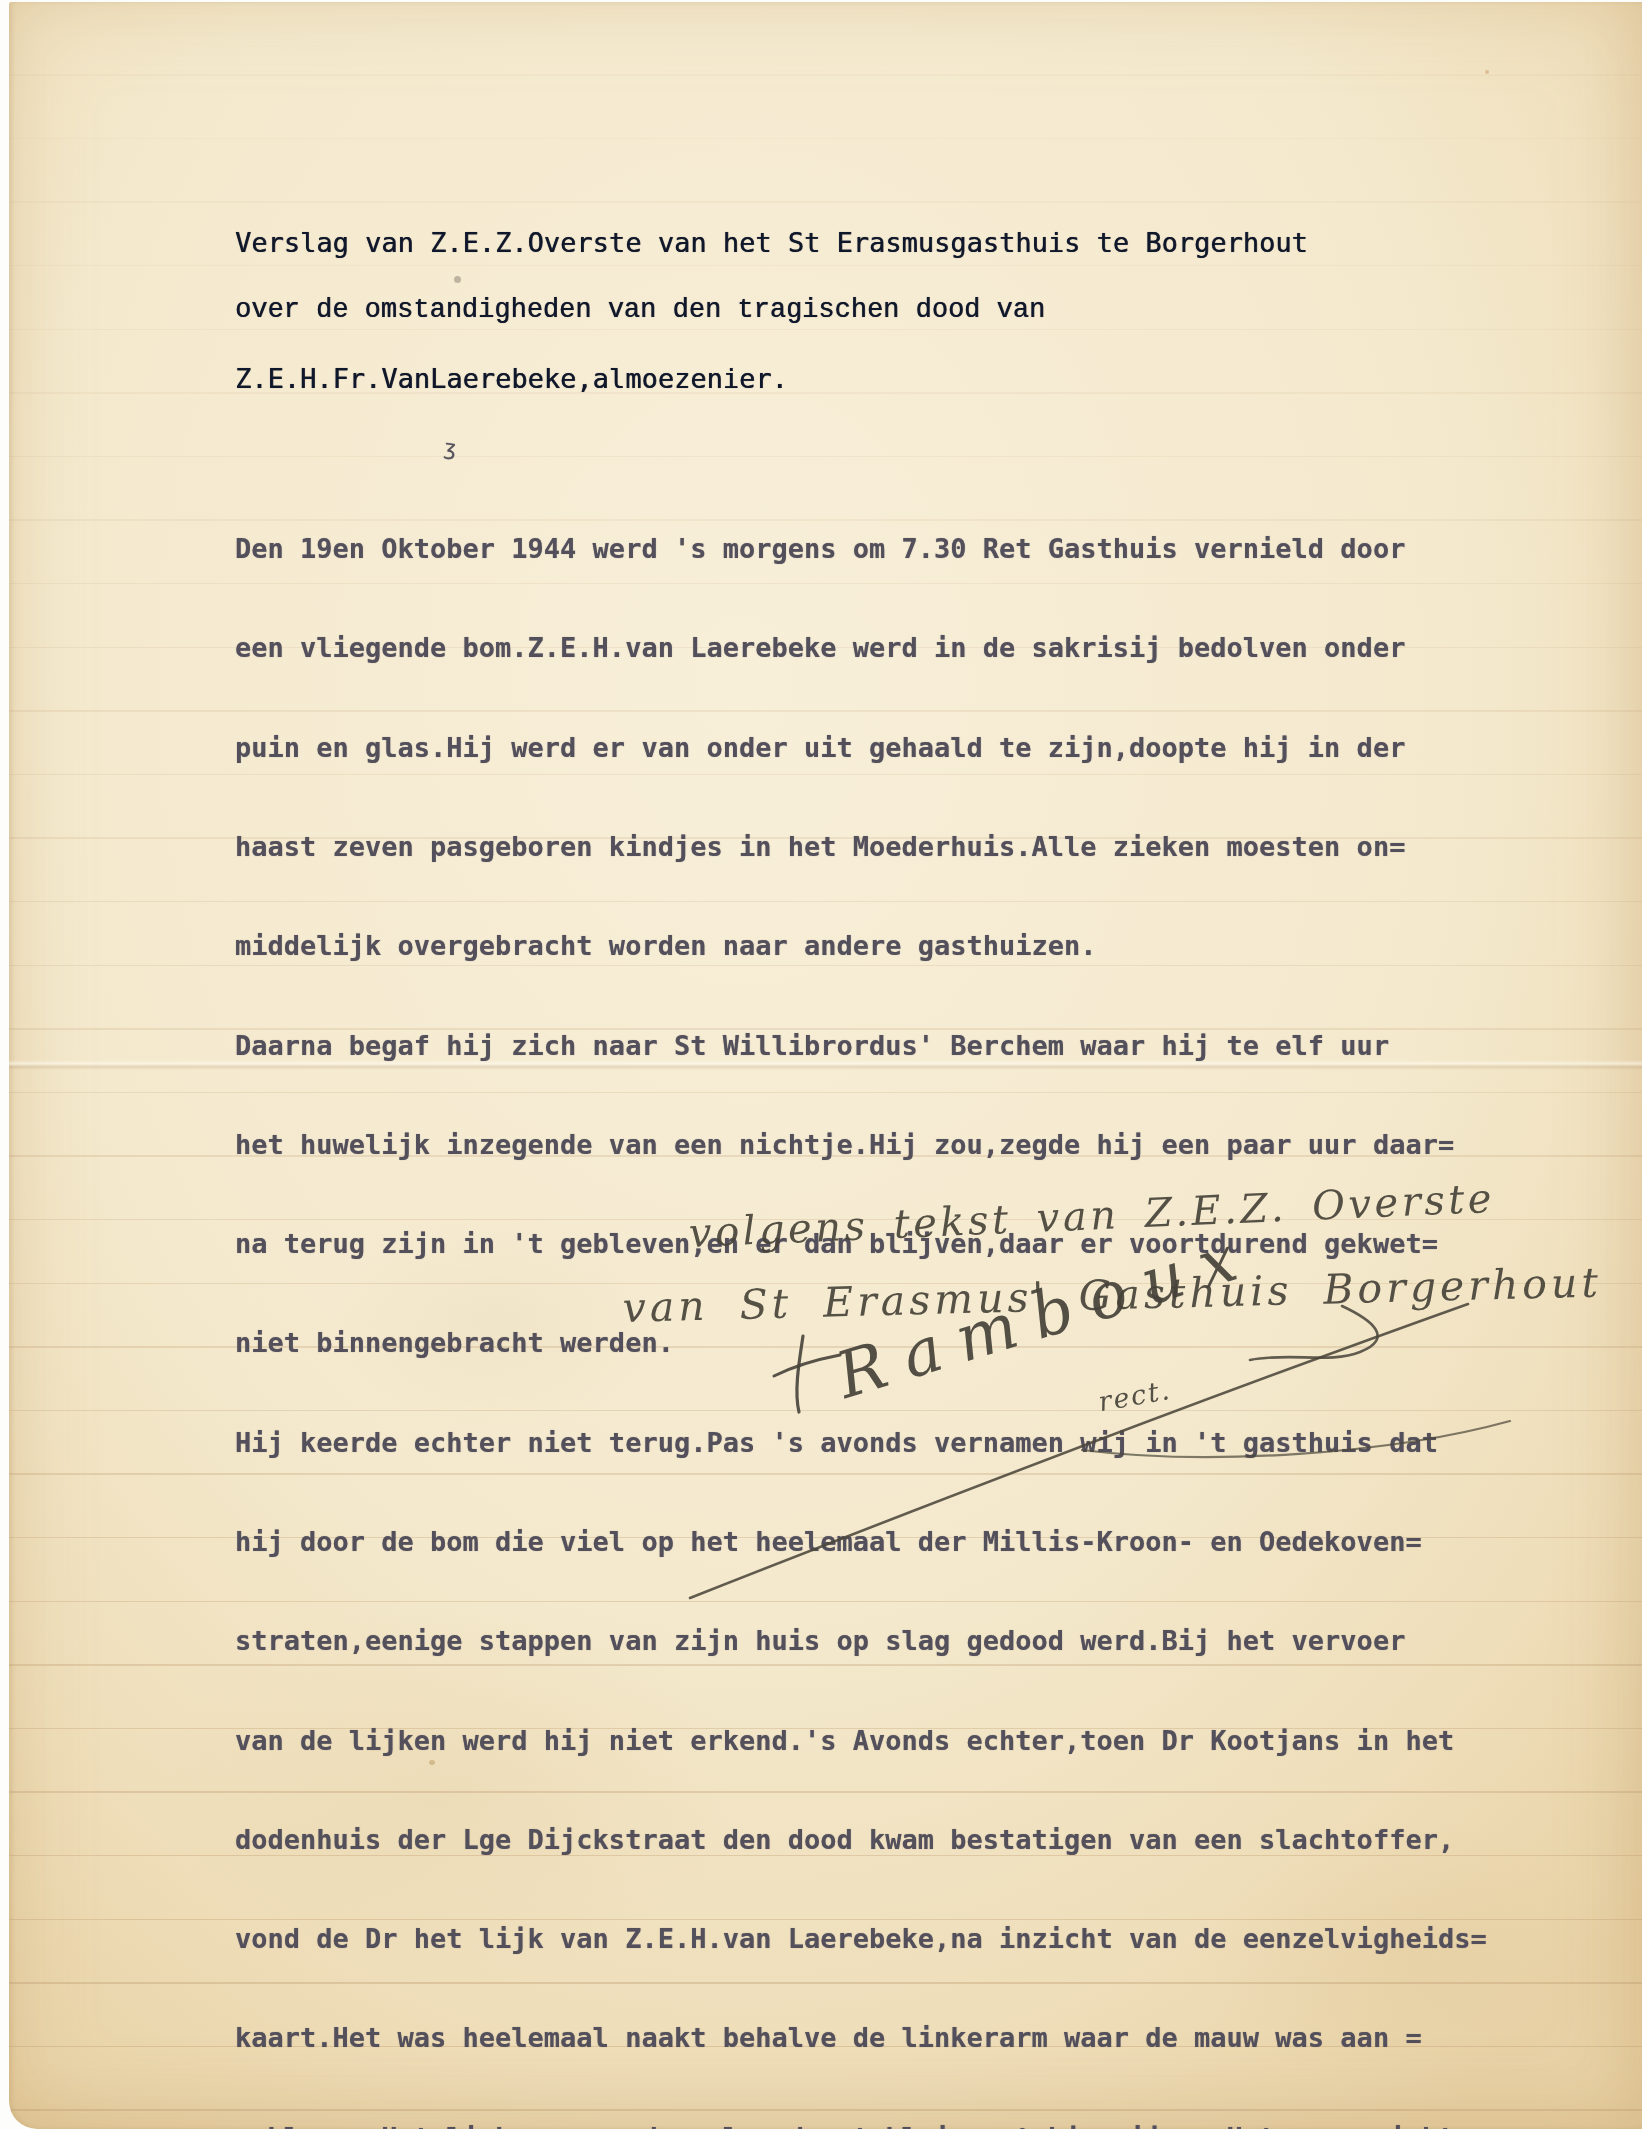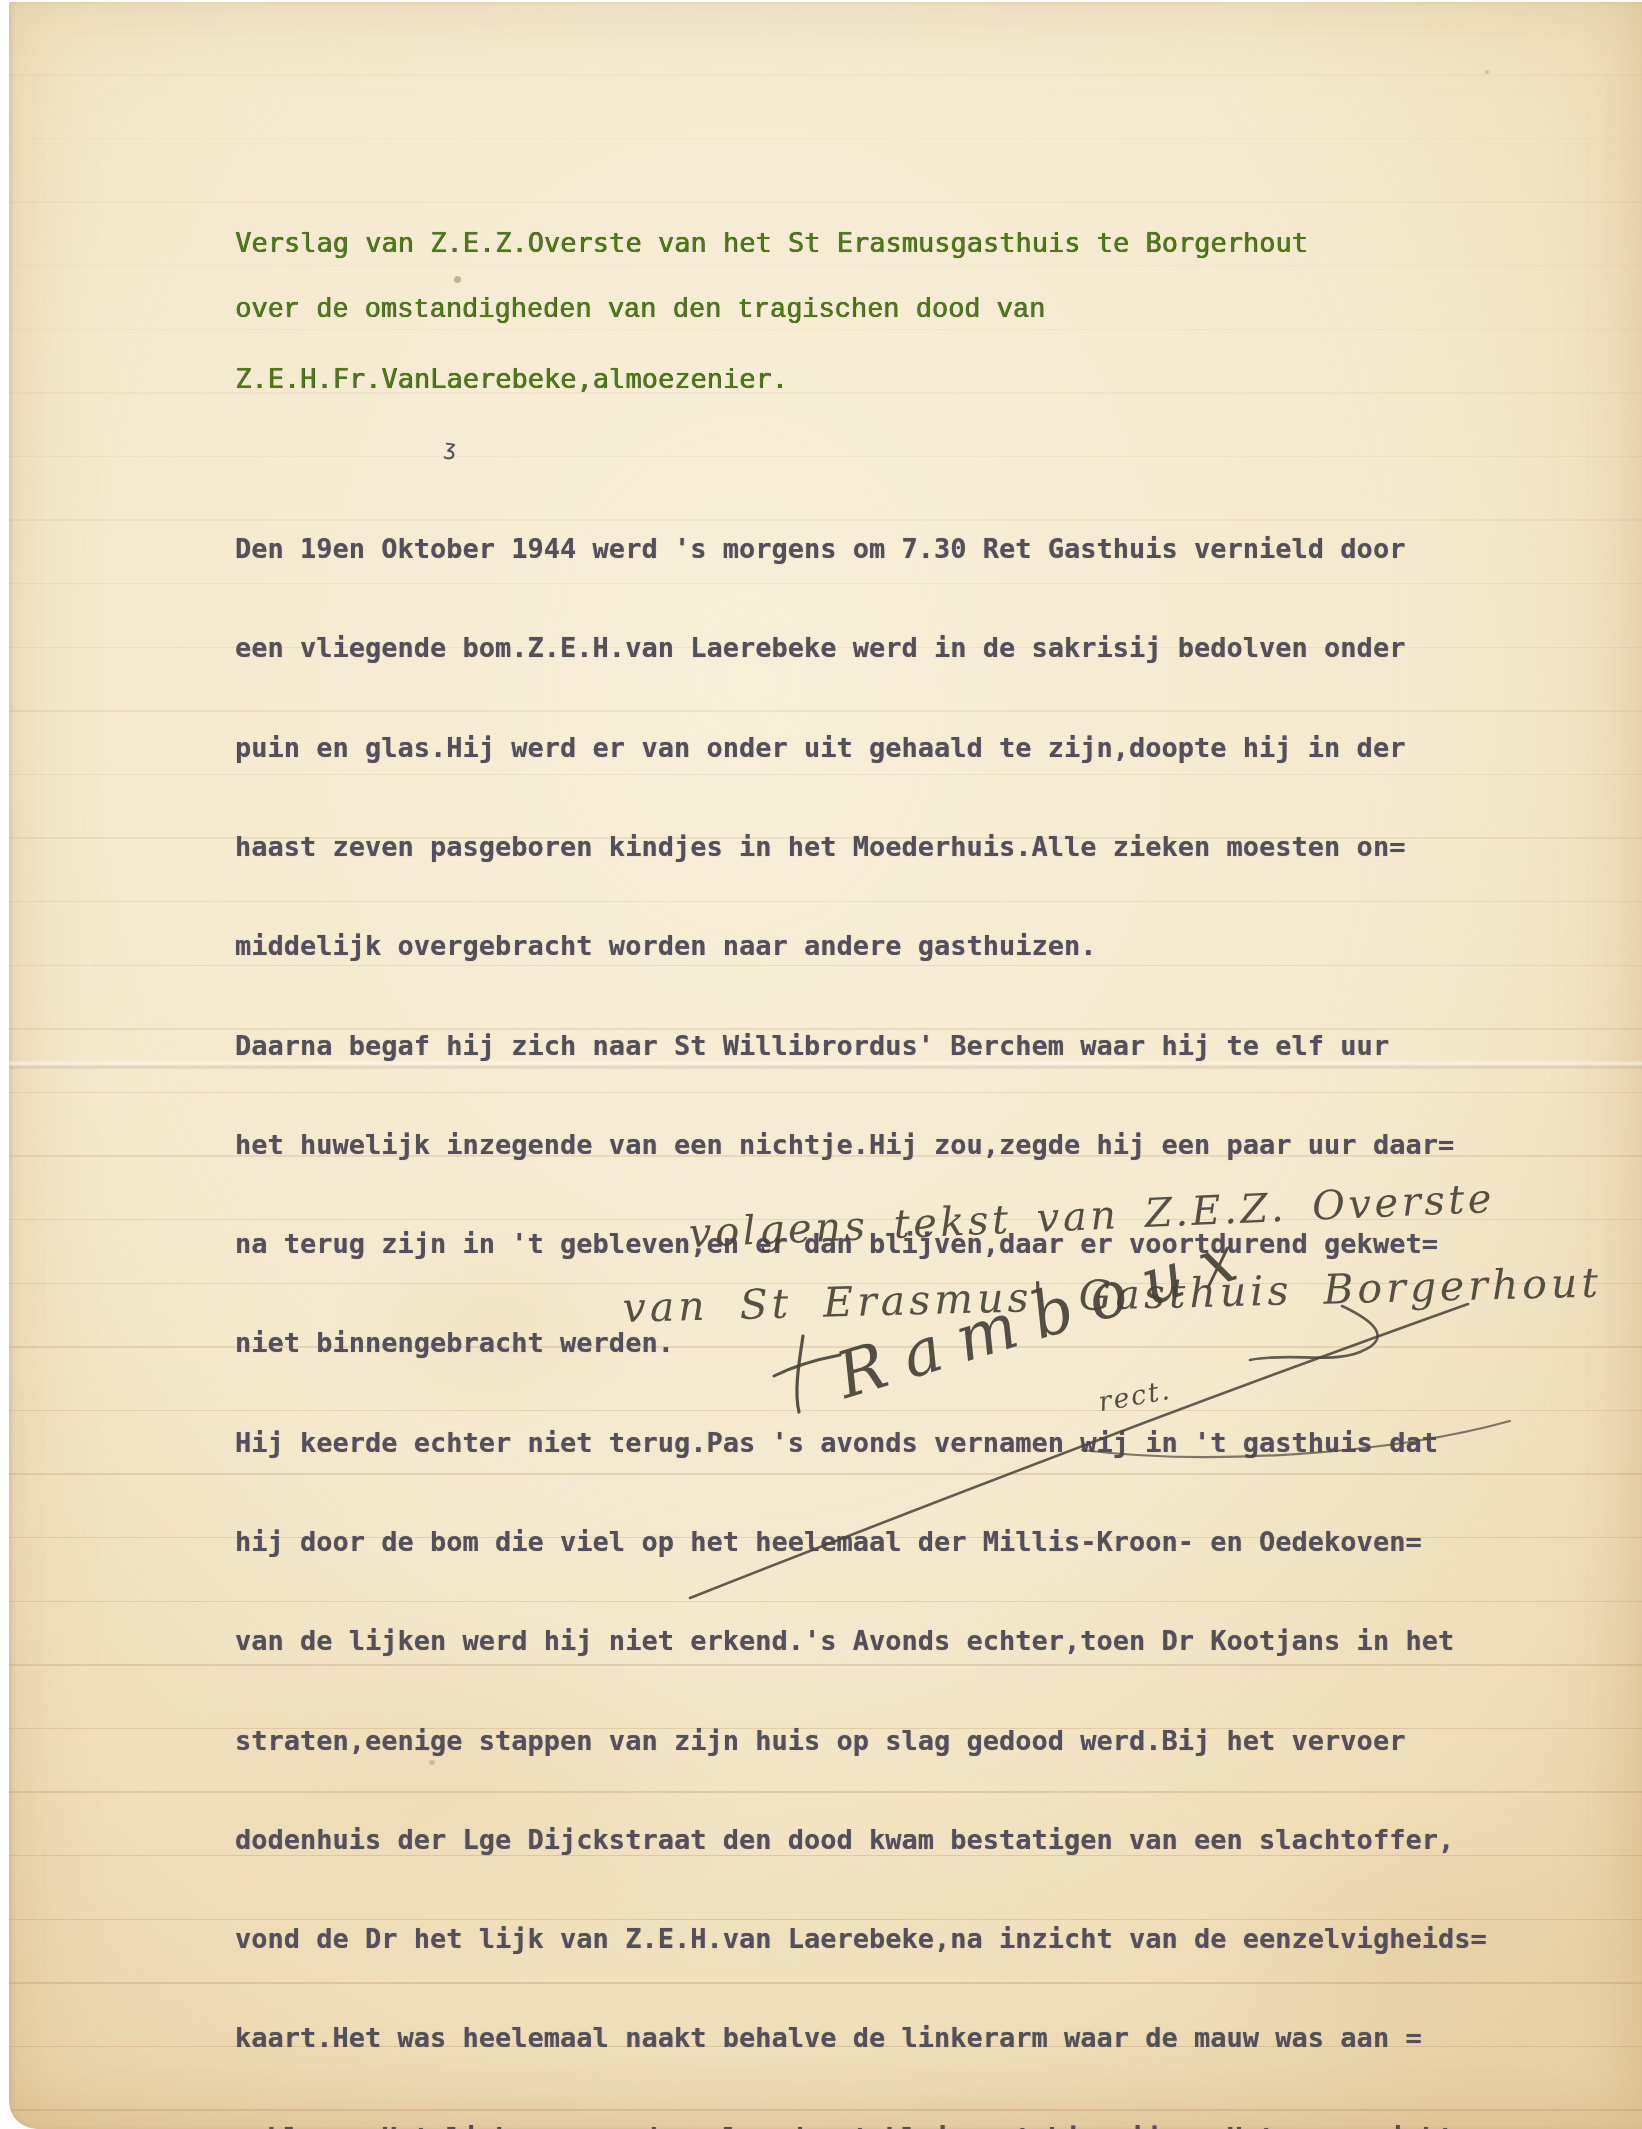--- a/index.html
+++ b/index.html
@@ -40,21 +40,21 @@
   .speck1 { left:445px; top:274px; width:7px; height:7px; background:rgba(120,112,100,.45); }
   .speck2 { left:420px; top:1758px; width:6px; height:5px; background:rgba(160,120,60,.35); }
   .speck3 { left:1476px; top:68px; width:4px; height:4px; background:rgba(190,120,70,.35); }
   
   .typed {
     position:absolute; left:235px;
     color:#53505c; font-size:27px; line-height:33.1px;
     white-space:pre; letter-spacing:0;
     text-shadow: 0 0 1px rgba(80,77,90,.55);
   }
-  .theader { color:#4d7c0f; text-shadow: .5px 0 0 #434049, 0 0 1px rgba(67,64,73,.6); }
+  .theader { color:#0f172a; text-shadow: .5px 0 0 #434049, 0 0 1px rgba(67,64,73,.6); }
   .h1 { top:226px; } .h2 { top:294px;font-family:Liberation Mono, monospace; } .h3 { top:362px; }
   .bodyblock { top:466px; }
   .bodyblock div { white-space:pre;font-weight:bold; }
   .stray {
     position:absolute; left:444px; top:436px;
     color:#55525e; font-size:21px; transform:rotate(8deg);
     text-shadow:0 0 1px rgba(80,77,90,.5);
   }
   
   .hand {
@@ -89,22 +89,22 @@
   <div>een vliegende bom.Z.E.H.van Laerebeke werd in de sakrisij bedolven onder</div>
   <div>puin en glas.Hij werd er van onder uit gehaald te zijn,doopte hij in der</div>
   <div>haast zeven pasgeboren kindjes in het Moederhuis.Alle zieken moesten on=</div>
   <div>middelijk overgebracht worden naar andere gasthuizen.</div>
   <div>Daarna begaf hij zich naar St Willibrordus' Berchem waar hij te elf uur</div>
   <div>het huwelijk inzegende van een nichtje.Hij zou,zegde hij een paar uur daar=</div>
   <div>na terug zijn in 't gebleven,en er dan blijven,daar er voortdurend gekwet=</div>
   <div>niet binnengebracht werden.</div>
   <div>Hij keerde echter niet terug.Pas 's avonds vernamen wij in 't gasthuis dat</div>
   <div>hij door de bom die viel op het heelemaal der Millis-Kroon- en Oedekoven=</div>
+  <div>straten,eenige stappen van zijn huis op slag gedood werd.Bij het vervoer</div>
   <div>van de lijken werd hij niet erkend.'s Avonds echter,toen Dr Kootjans in het</div>
-  <div>straten,eenige stappen van zijn huis op slag gedood werd.Bij het vervoer</div>
   <div>dodenhuis der Lge Dijckstraat den dood kwam bestatigen van een slachtoffer,</div>
   <div>vond de Dr het lijk van Z.E.H.van Laerebeke,na inzicht van de eenzelvigheids=</div>
   <div>kaart.Het was heelemaal naakt behalve de linkerarm waar de mauw was aan =</div>
   <div>gebleven.Het lichaam was doorploegd met kleine stukjes ijzer.Het aangezicht</div>
   
   
   
   
 </div>
 

